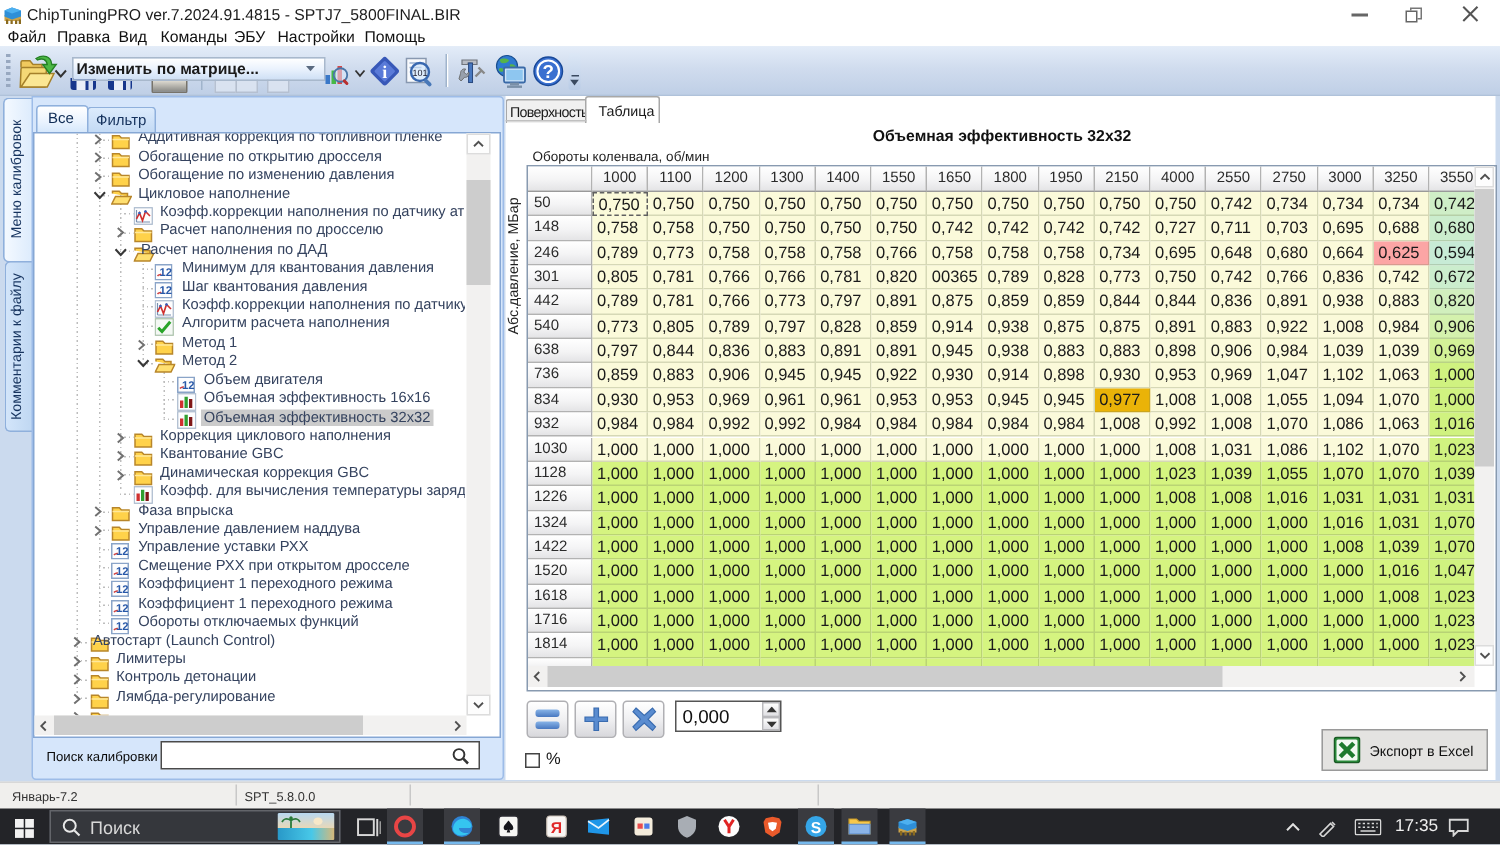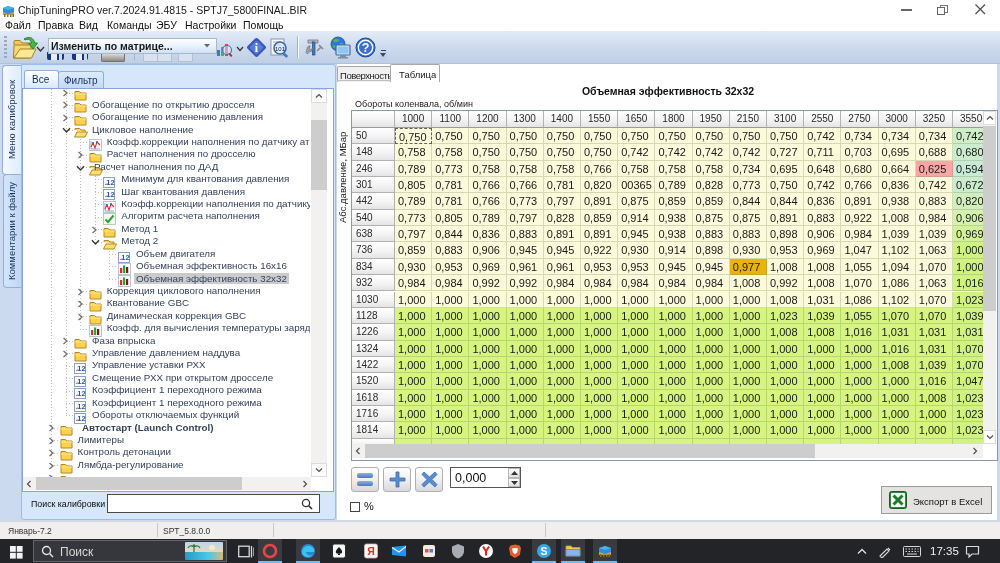--- a/index.html
+++ b/index.html
@@ -136,20 +136,21 @@
     <div class="abs" style="left:71.8px;top:78.0px;width:1px;height:74.5px;background-image:repeating-linear-gradient(180deg,#bdbdbd 0 1px,transparent 1px 3px);"></div>
     <div class="abs" style="left:86.4px;top:152.5px;width:1px;height:37.3px;background-image:repeating-linear-gradient(180deg,#bdbdbd 0 1px,transparent 1px 3px);"></div>
     <div class="abs" style="left:42.6px;top:3.5px;width:8.5px;height:1px;background-image:repeating-linear-gradient(90deg,#bdbdbd 0 1px,transparent 1px 3px);"></div>
     <svg class="abs" style="left:39.1px;top:0.0px;" width="7" height="8">
       <path d="M1.5 1 L5 4 L1.5 7" stroke="#707070" stroke-width="1.3" fill="none"></path>
     </svg>
     <div class="abs" style="left:51.1px;top:-2.0px;"><svg width="13" height="11">
         <path d="M1 3 L1 1.5 L5.5 1.5 L7 3 L12 3 L12 10 L1 10 Z" fill="#ffd24a" stroke="#b8862a" stroke-width="1"></path>
         <path d="M1 4 L12 4" stroke="#ffe89a" stroke-width="1"></path>
       </svg></div>
+    <div class="tx" style="left:67.1px;top:-2.8px;font-size:9.8px;color:#35435f;padding:0 2px;">Аддитивная коррекция по топливной пленке</div>
     <div class="abs" style="left:42.6px;top:15.9px;width:8.5px;height:1px;background-image:repeating-linear-gradient(90deg,#bdbdbd 0 1px,transparent 1px 3px);"></div>
     <svg class="abs" style="left:39.1px;top:12.4px;" width="7" height="8">
       <path d="M1.5 1 L5 4 L1.5 7" stroke="#707070" stroke-width="1.3" fill="none"></path>
     </svg>
     <div class="abs" style="left:51.1px;top:10.4px;"><svg width="13" height="11">
         <path d="M1 3 L1 1.5 L5.5 1.5 L7 3 L12 3 L12 10 L1 10 Z" fill="#ffd24a" stroke="#b8862a" stroke-width="1"></path>
         <path d="M1 4 L12 4" stroke="#ffe89a" stroke-width="1"></path>
       </svg></div>
     <div class="tx" style="left:67.1px;top:9.6px;font-size:9.8px;color:#35435f;padding:0 2px;">Обогащение по открытию дросселя</div>
     <div class="abs" style="left:42.6px;top:28.3px;width:8.5px;height:1px;background-image:repeating-linear-gradient(90deg,#bdbdbd 0 1px,transparent 1px 3px);"></div>
@@ -356,21 +357,21 @@
       </svg></div>
     <div class="tx" style="left:67.1px;top:320.1px;font-size:9.8px;color:#35435f;padding:0 2px;">Обороты отключаемых функций</div>
     <div class="abs" style="left:28.0px;top:338.8px;width:8.5px;height:1px;background-image:repeating-linear-gradient(90deg,#bdbdbd 0 1px,transparent 1px 3px);"></div>
     <svg class="abs" style="left:24.5px;top:335.3px;" width="7" height="8">
       <path d="M1.5 1 L5 4 L1.5 7" stroke="#707070" stroke-width="1.3" fill="none"></path>
     </svg>
     <div class="abs" style="left:36.5px;top:333.3px;"><svg width="13" height="11">
         <path d="M1 3 L1 1.5 L5.5 1.5 L7 3 L12 3 L12 10 L1 10 Z" fill="#ffd24a" stroke="#b8862a" stroke-width="1"></path>
         <path d="M1 4 L12 4" stroke="#ffe89a" stroke-width="1"></path>
       </svg></div>
-    <div class="tx" style="left:57px;top:332.5px;font-size:9.8px;color:#35435f;padding:0 2px;font-weight:bold;">Автостарт (Launch Control)</div>
+    <div class="tx" style="left:37px;top:332.5px;font-size:9.8px;color:#35435f;padding:0 2px;">Автостарт (Launch Control)</div>
     <div class="abs" style="left:28.0px;top:351.3px;width:8.5px;height:1px;background-image:repeating-linear-gradient(90deg,#bdbdbd 0 1px,transparent 1px 3px);"></div>
     <svg class="abs" style="left:24.5px;top:347.8px;" width="7" height="8">
       <path d="M1.5 1 L5 4 L1.5 7" stroke="#707070" stroke-width="1.3" fill="none"></path>
     </svg>
     <div class="abs" style="left:36.5px;top:345.8px;"><svg width="13" height="11">
         <path d="M1 3 L1 1.5 L5.5 1.5 L7 3 L12 3 L12 10 L1 10 Z" fill="#ffd24a" stroke="#b8862a" stroke-width="1"></path>
         <path d="M1 4 L12 4" stroke="#ffe89a" stroke-width="1"></path>
       </svg></div>
     <div class="tx" style="left:52.5px;top:345.0px;font-size:9.8px;color:#35435f;padding:0 2px;">Лимитеры</div>
     <div class="abs" style="left:28.0px;top:363.7px;width:8.5px;height:1px;background-image:repeating-linear-gradient(90deg,#bdbdbd 0 1px,transparent 1px 3px);"></div>
@@ -438,21 +439,21 @@
     <div class="abs" style="left:43.0px;top:0;width:37.2px;height:17.0px;background:linear-gradient(180deg,#ffffff 0%,#f4f4f5 55%,#e4e4e6 100%);border-right:1px solid #b2b2b2;border-bottom:1px solid #9a9a9a;box-sizing:border-box;font-size:10px;color:#2a2a2a;text-align:center;line-height:16.5px;">1000</div>
     <div class="abs" style="left:80.2px;top:0;width:37.2px;height:17.0px;background:linear-gradient(180deg,#ffffff 0%,#f4f4f5 55%,#e4e4e6 100%);border-right:1px solid #b2b2b2;border-bottom:1px solid #9a9a9a;box-sizing:border-box;font-size:10px;color:#2a2a2a;text-align:center;line-height:16.5px;">1100</div>
     <div class="abs" style="left:117.4px;top:0;width:37.2px;height:17.0px;background:linear-gradient(180deg,#ffffff 0%,#f4f4f5 55%,#e4e4e6 100%);border-right:1px solid #b2b2b2;border-bottom:1px solid #9a9a9a;box-sizing:border-box;font-size:10px;color:#2a2a2a;text-align:center;line-height:16.5px;">1200</div>
     <div class="abs" style="left:154.6px;top:0;width:37.2px;height:17.0px;background:linear-gradient(180deg,#ffffff 0%,#f4f4f5 55%,#e4e4e6 100%);border-right:1px solid #b2b2b2;border-bottom:1px solid #9a9a9a;box-sizing:border-box;font-size:10px;color:#2a2a2a;text-align:center;line-height:16.5px;">1300</div>
     <div class="abs" style="left:191.8px;top:0;width:37.2px;height:17.0px;background:linear-gradient(180deg,#ffffff 0%,#f4f4f5 55%,#e4e4e6 100%);border-right:1px solid #b2b2b2;border-bottom:1px solid #9a9a9a;box-sizing:border-box;font-size:10px;color:#2a2a2a;text-align:center;line-height:16.5px;">1400</div>
     <div class="abs" style="left:229.0px;top:0;width:37.2px;height:17.0px;background:linear-gradient(180deg,#ffffff 0%,#f4f4f5 55%,#e4e4e6 100%);border-right:1px solid #b2b2b2;border-bottom:1px solid #9a9a9a;box-sizing:border-box;font-size:10px;color:#2a2a2a;text-align:center;line-height:16.5px;">1550</div>
     <div class="abs" style="left:266.2px;top:0;width:37.2px;height:17.0px;background:linear-gradient(180deg,#ffffff 0%,#f4f4f5 55%,#e4e4e6 100%);border-right:1px solid #b2b2b2;border-bottom:1px solid #9a9a9a;box-sizing:border-box;font-size:10px;color:#2a2a2a;text-align:center;line-height:16.5px;">1650</div>
     <div class="abs" style="left:303.4px;top:0;width:37.2px;height:17.0px;background:linear-gradient(180deg,#ffffff 0%,#f4f4f5 55%,#e4e4e6 100%);border-right:1px solid #b2b2b2;border-bottom:1px solid #9a9a9a;box-sizing:border-box;font-size:10px;color:#2a2a2a;text-align:center;line-height:16.5px;">1800</div>
     <div class="abs" style="left:340.6px;top:0;width:37.2px;height:17.0px;background:linear-gradient(180deg,#ffffff 0%,#f4f4f5 55%,#e4e4e6 100%);border-right:1px solid #b2b2b2;border-bottom:1px solid #9a9a9a;box-sizing:border-box;font-size:10px;color:#2a2a2a;text-align:center;line-height:16.5px;">1950</div>
     <div class="abs" style="left:377.8px;top:0;width:37.2px;height:17.0px;background:linear-gradient(180deg,#ffffff 0%,#f4f4f5 55%,#e4e4e6 100%);border-right:1px solid #b2b2b2;border-bottom:1px solid #9a9a9a;box-sizing:border-box;font-size:10px;color:#2a2a2a;text-align:center;line-height:16.5px;">2150</div>
-    <div class="abs" style="left:415.0px;top:0;width:37.2px;height:17.0px;background:linear-gradient(180deg,#ffffff 0%,#f4f4f5 55%,#e4e4e6 100%);border-right:1px solid #b2b2b2;border-bottom:1px solid #9a9a9a;box-sizing:border-box;font-size:10px;color:#2a2a2a;text-align:center;line-height:16.5px;">3100</div>
+    <div class="abs" style="left:415.0px;top:0;width:37.2px;height:17.0px;background:linear-gradient(180deg,#ffffff 0%,#f4f4f5 55%,#e4e4e6 100%);border-right:1px solid #b2b2b2;border-bottom:1px solid #9a9a9a;box-sizing:border-box;font-size:10px;color:#2a2a2a;text-align:center;line-height:16.5px;">4000</div>
     <div class="abs" style="left:452.2px;top:0;width:37.2px;height:17.0px;background:linear-gradient(180deg,#ffffff 0%,#f4f4f5 55%,#e4e4e6 100%);border-right:1px solid #b2b2b2;border-bottom:1px solid #9a9a9a;box-sizing:border-box;font-size:10px;color:#2a2a2a;text-align:center;line-height:16.5px;">2550</div>
     <div class="abs" style="left:489.4px;top:0;width:37.2px;height:17.0px;background:linear-gradient(180deg,#ffffff 0%,#f4f4f5 55%,#e4e4e6 100%);border-right:1px solid #b2b2b2;border-bottom:1px solid #9a9a9a;box-sizing:border-box;font-size:10px;color:#2a2a2a;text-align:center;line-height:16.5px;">2750</div>
     <div class="abs" style="left:526.6px;top:0;width:37.2px;height:17.0px;background:linear-gradient(180deg,#ffffff 0%,#f4f4f5 55%,#e4e4e6 100%);border-right:1px solid #b2b2b2;border-bottom:1px solid #9a9a9a;box-sizing:border-box;font-size:10px;color:#2a2a2a;text-align:center;line-height:16.5px;">3000</div>
     <div class="abs" style="left:563.8px;top:0;width:37.2px;height:17.0px;background:linear-gradient(180deg,#ffffff 0%,#f4f4f5 55%,#e4e4e6 100%);border-right:1px solid #b2b2b2;border-bottom:1px solid #9a9a9a;box-sizing:border-box;font-size:10px;color:#2a2a2a;text-align:center;line-height:16.5px;">3250</div>
     <div class="abs" style="left:601.0px;top:0;width:37.2px;height:17.0px;background:linear-gradient(180deg,#ffffff 0%,#f4f4f5 55%,#e4e4e6 100%);border-right:1px solid #b2b2b2;border-bottom:1px solid #9a9a9a;box-sizing:border-box;font-size:10px;color:#2a2a2a;text-align:center;line-height:16.5px;">3550</div>
     <div class="abs" style="left:0;top:17.00px;width:43.0px;height:16.35px;background:linear-gradient(180deg,#ffffff 0%,#f4f4f5 55%,#e4e4e6 100%);border-right:1px solid #b2b2b2;border-bottom:1px solid #b2b2b2;box-sizing:border-box;font-size:10px;color:#2a2a2a;padding-left:4px;line-height:16.35px;">50</div>
     <div class="abs" style="left:43.0px;top:17.00px;width:37.2px;height:16.35px;background:#fbfada;border-right:1px solid rgba(120,130,90,0.28);border-bottom:1px solid rgba(120,130,90,0.28);box-sizing:border-box;font-size:11px;color:#1a1a1a;padding-left:3px;line-height:16.35px;border:1px dashed #606060;">0,750</div>
     <div class="abs" style="left:80.2px;top:17.00px;width:37.2px;height:16.35px;background:#fbfada;border-right:1px solid rgba(120,130,90,0.28);border-bottom:1px solid rgba(120,130,90,0.28);box-sizing:border-box;font-size:11px;color:#1a1a1a;padding-left:3px;line-height:16.35px;">0,750</div>
     <div class="abs" style="left:117.4px;top:17.00px;width:37.2px;height:16.35px;background:#fbfada;border-right:1px solid rgba(120,130,90,0.28);border-bottom:1px solid rgba(120,130,90,0.28);box-sizing:border-box;font-size:11px;color:#1a1a1a;padding-left:3px;line-height:16.35px;">0,750</div>
     <div class="abs" style="left:154.6px;top:17.00px;width:37.2px;height:16.35px;background:#fbfada;border-right:1px solid rgba(120,130,90,0.28);border-bottom:1px solid rgba(120,130,90,0.28);box-sizing:border-box;font-size:11px;color:#1a1a1a;padding-left:3px;line-height:16.35px;">0,750</div>

